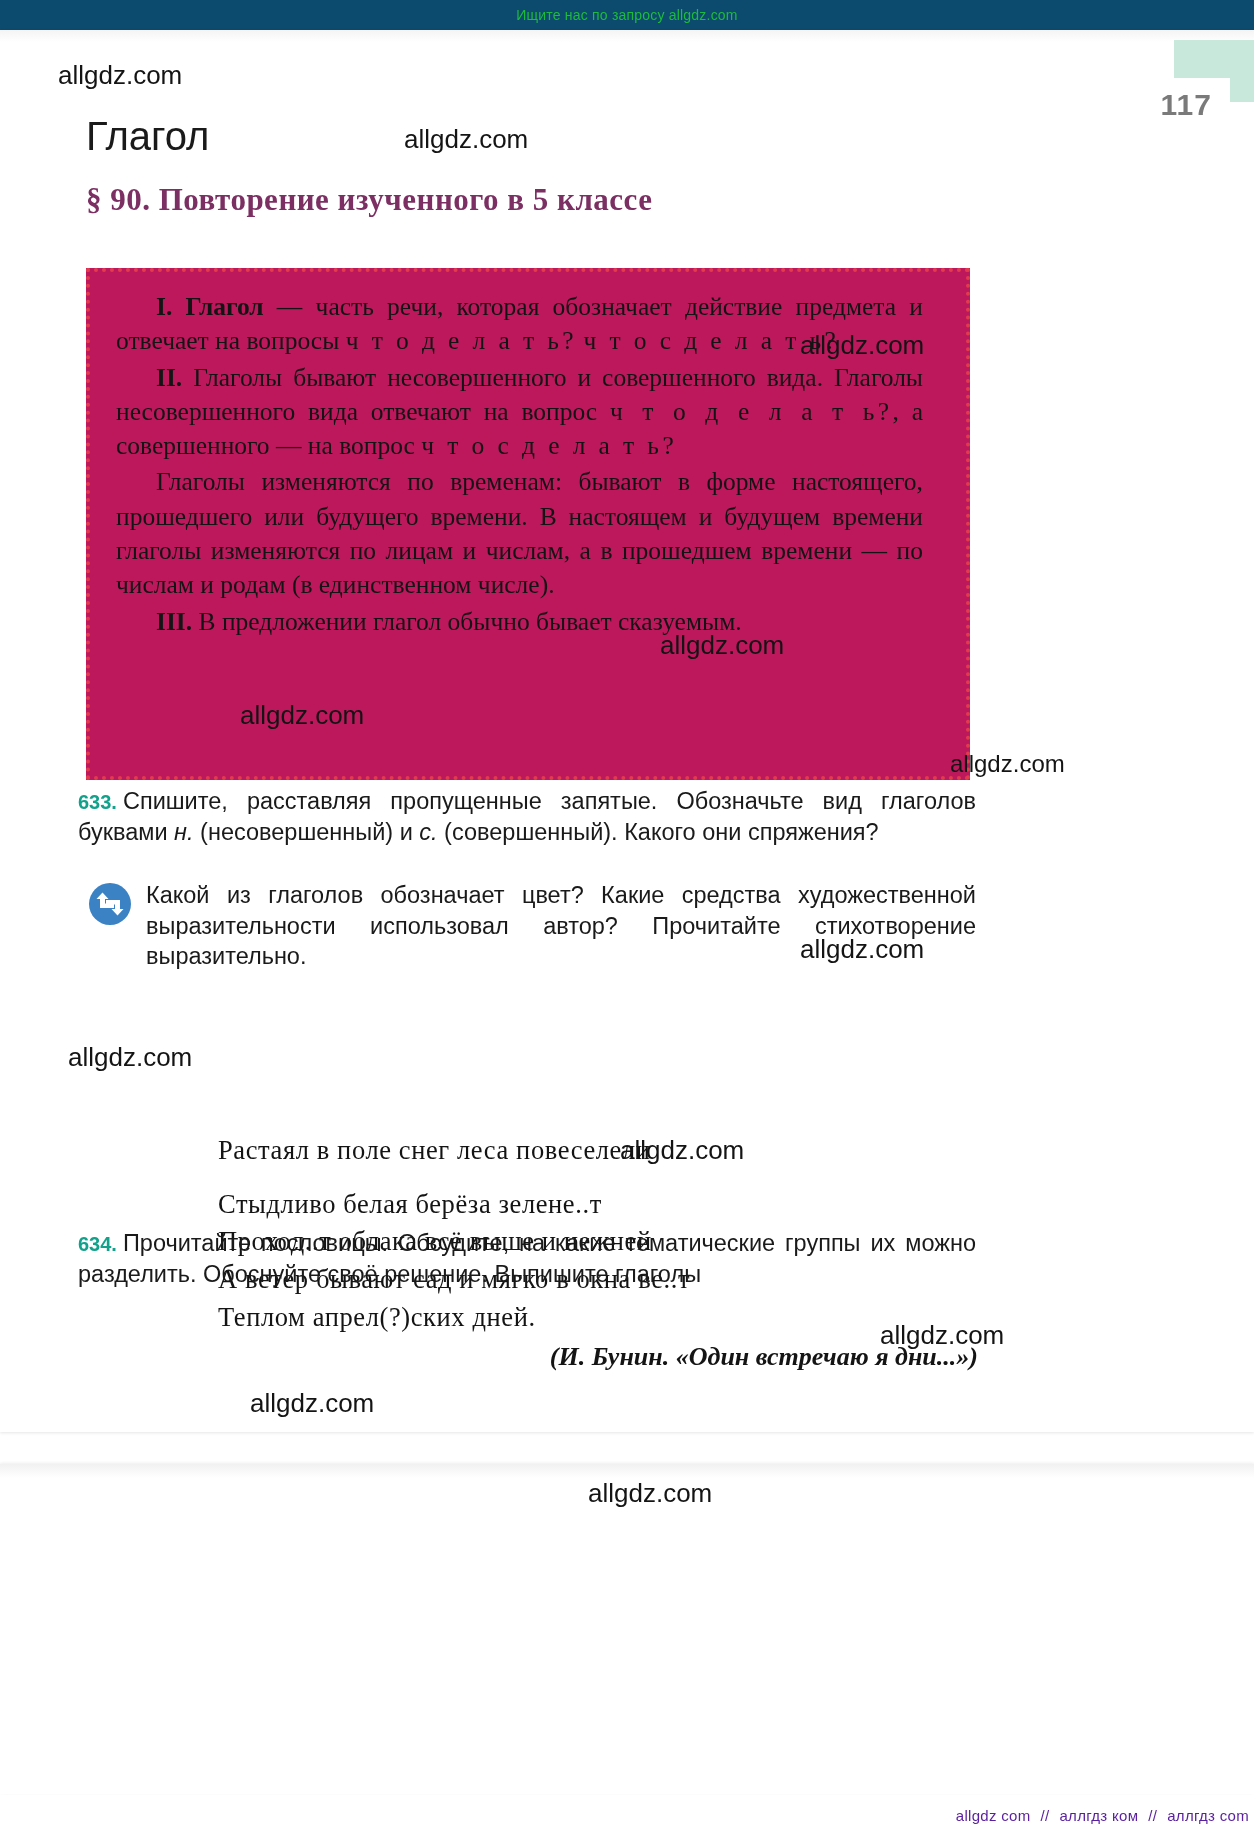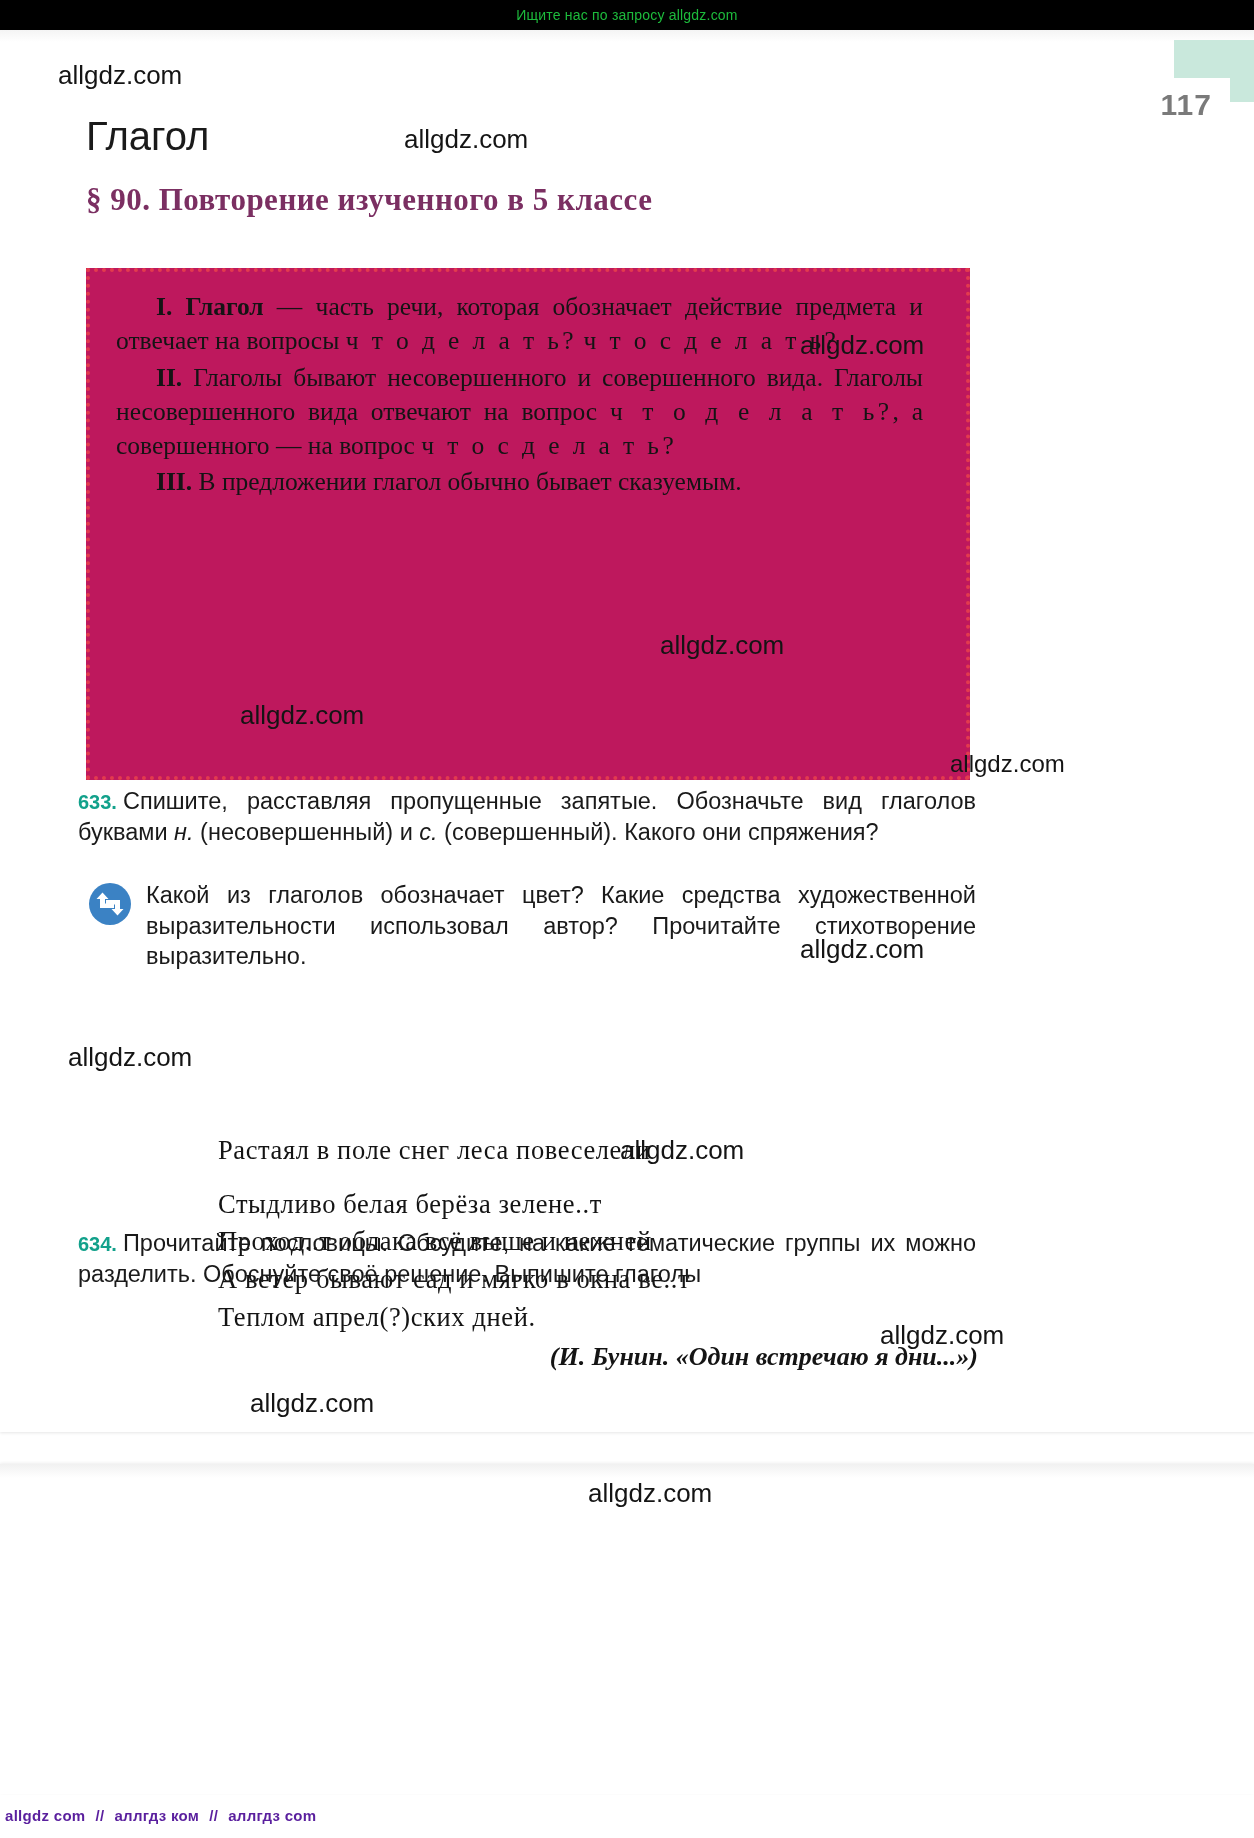--- a/index.html
+++ b/index.html
@@ -24,21 +24,21 @@
 
   
   .promo-strip {
     position: absolute;
     left: 0; top: 0;
     width: 1254px;
     height: 30px;
     display: flex;
     align-items: center;
     justify-content: center;
-    background: #000000;
+    background: #0c4a6e;
   }
   .promo-text {
     font-family: "Liberation Sans", sans-serif;
     font-size: 14px;
     color: #1dbb3c;
     letter-spacing: 0.2px;
   }
 
   
   .sheet {
@@ -239,26 +239,25 @@
     top: 1468px;
     width: 152px;
     height: 112px;
     background: #c9e8dc;
   }
   .footer-links {
     position: absolute;
     left: 0;
     bottom: 14px;
     width: 1254px;
-    text-align: left;
+    text-align: right;
     font-family: "Liberation Sans", sans-serif;
     font-size: 15px;
     color: #5a1f9e;
     letter-spacing: 0.3px;
-    font-weight: bold;
   }
   .footer-links span { margin: 0 5px; }
 </style>
 </head>
 <body>
 
 <div class="page">
 
   <div class="promo-strip">
     <div class="promo-text">Ищите нас по запросу allgdz.com</div>
@@ -275,20 +274,21 @@
 
     <div class="section-heading">§ 90. Повторение изученного в 5 классе</div>
 
     <div class="rule-box">
       <p>
         <b>I.</b><span> </span><b>Глагол</b><span> — часть речи, которая обозначает действие предмета и отвечает на вопросы </span><span class="spaced">ч т о   д е л а т ь?</span><span> </span><span class="spaced">ч т о   с д е л а т ь?</span>
       </p>
       <p>
         <b>II.</b><span> Глаголы бывают несовершенного и совершенного вида. Глаголы несовершенного вида отвечают на вопрос </span><span class="spaced">ч т о   д е л а т ь?</span><span>, а совершенного — на вопрос </span><span class="spaced">ч т о   с д е л а т ь?</span>
       </p>
+      <p>Глаголы изменяются по временам: бывают в форме настоящего, прошедшего или будущего времени. В настоящем и будущем времени глаголы изменяются по лицам и числам, а в прошедшем времени — по числам и родам (в единственном числе).</p>
       <p>
         <b>III.</b><span> В предложении глагол обычно бывает сказуемым.</span>
       </p>
     </div>
 
     <div class="exercise" style="top:756px;">
       <div class="ex-body">
         <span class="ex-num">633.</span><span>Спишите, расставляя пропущенные запятые. Обозначьте вид глаголов буквами </span><em>н.</em><span> (несовершенный) и </span><em>с.</em><span> (совершенный). Какого они спряжения?</span>
       </div>
     </div>

